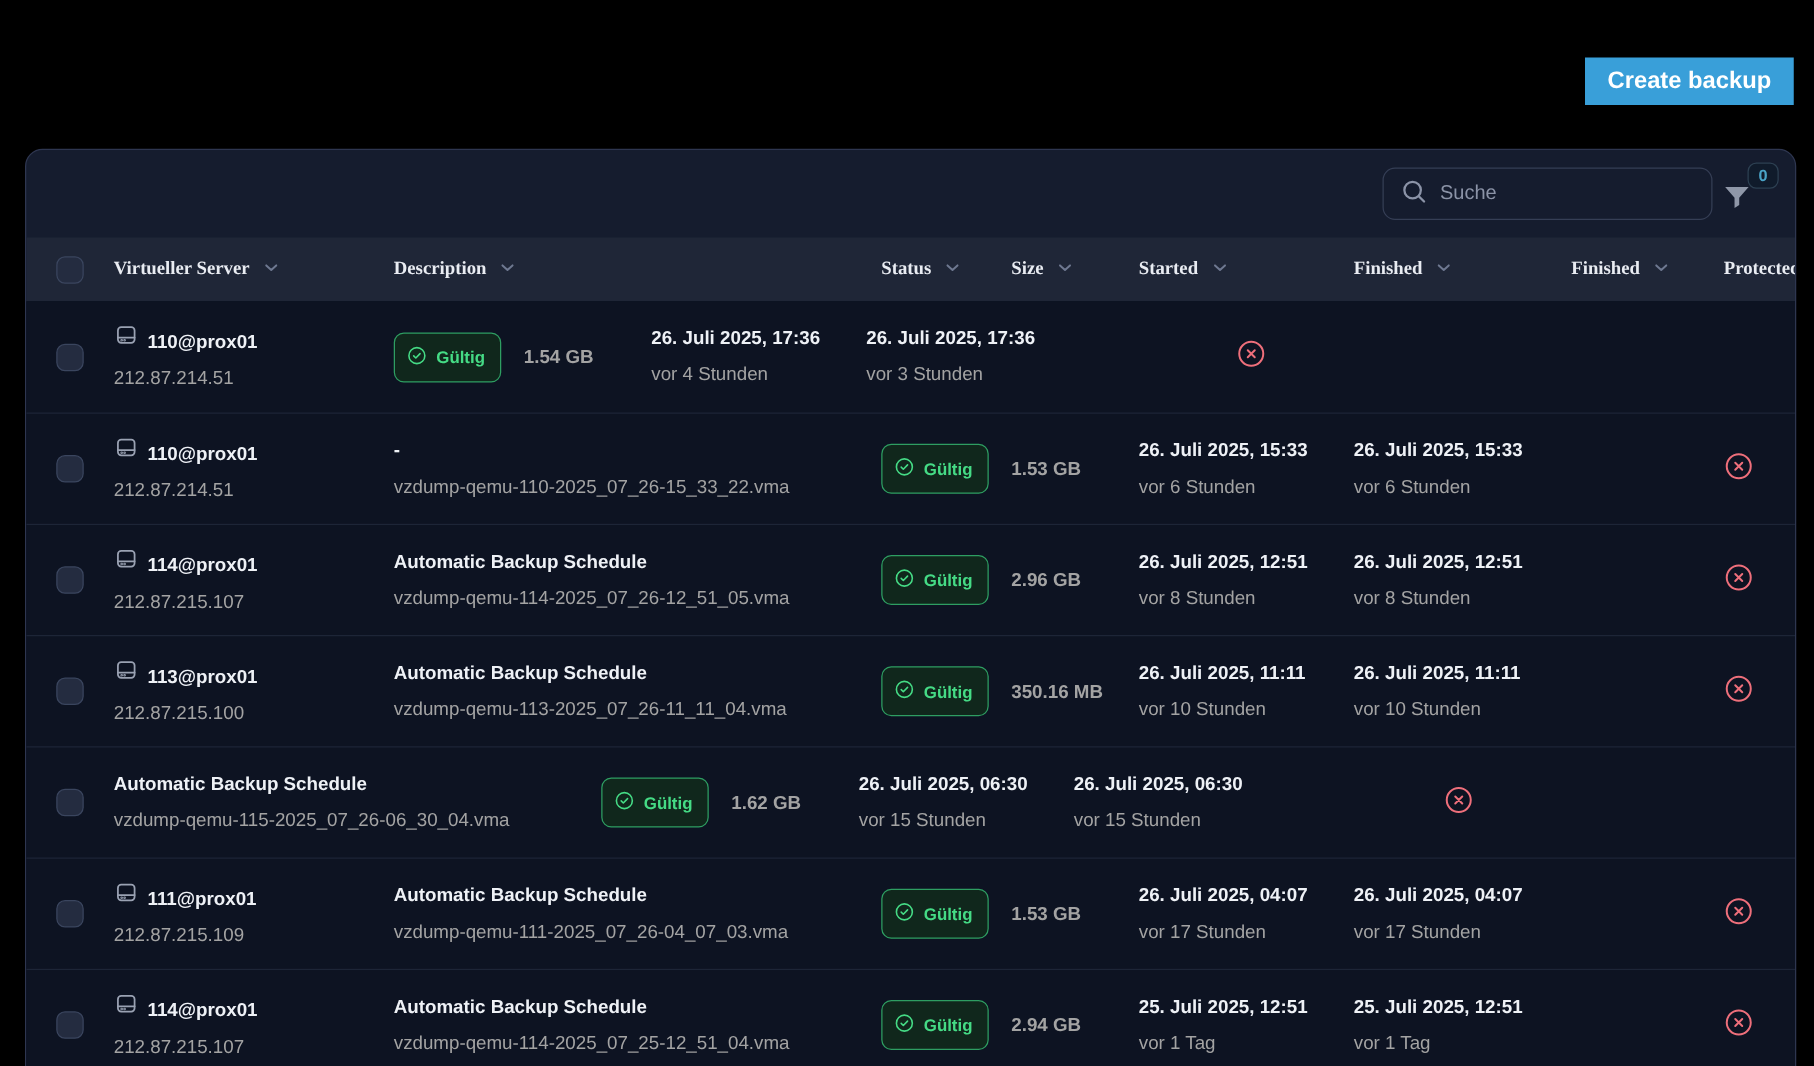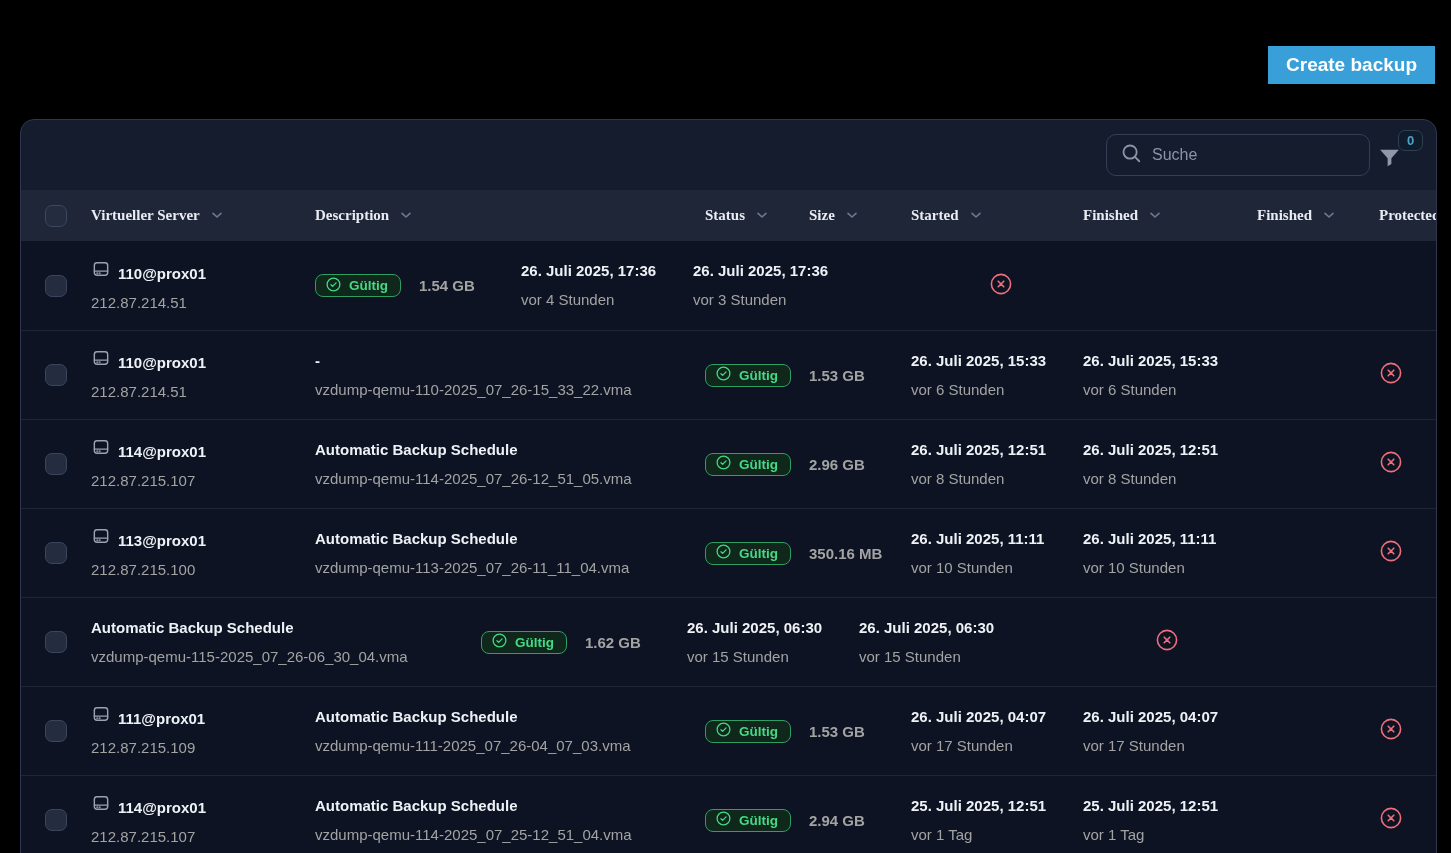--- a/index.html
+++ b/index.html
@@ -69,21 +69,21 @@
     width:22px; height:22px; border-radius:7px;
     background:#242c40; border:1px solid #3a455e; cursor:pointer;
   }
 
   .two { flex-direction:column; align-items:flex-start; justify-content:center; gap:9px; }
   .line1 { display:flex; align-items:flex-end; gap:7px; color:#eef1f6; font-size:15px; font-weight:600; line-height:20px; white-space:nowrap; }
   .line1.strong { font-weight:700; }
   .line2 { color:#a3a3a3; font-size:15px; line-height:20px; white-space:nowrap; }
 
   .badge {
-    display:inline-flex; align-items:center; gap:7px; height:23px; padding:0 12px 0 9px;
+    display:inline-flex; align-items:center; gap:7px; height:40px; padding:0 12px 0 9px;
     border:1px solid #2e9e62; border-radius:8px; background:#10271c;
     color:#45db85; font-size:13.5px; font-weight:600; white-space:nowrap;
   }
   .size-text { color:#a3a3a3; font-size:15px; font-weight:600; }
 
   .xcircle { cursor:pointer; }
 </style>
 </head>
 <body>
 

